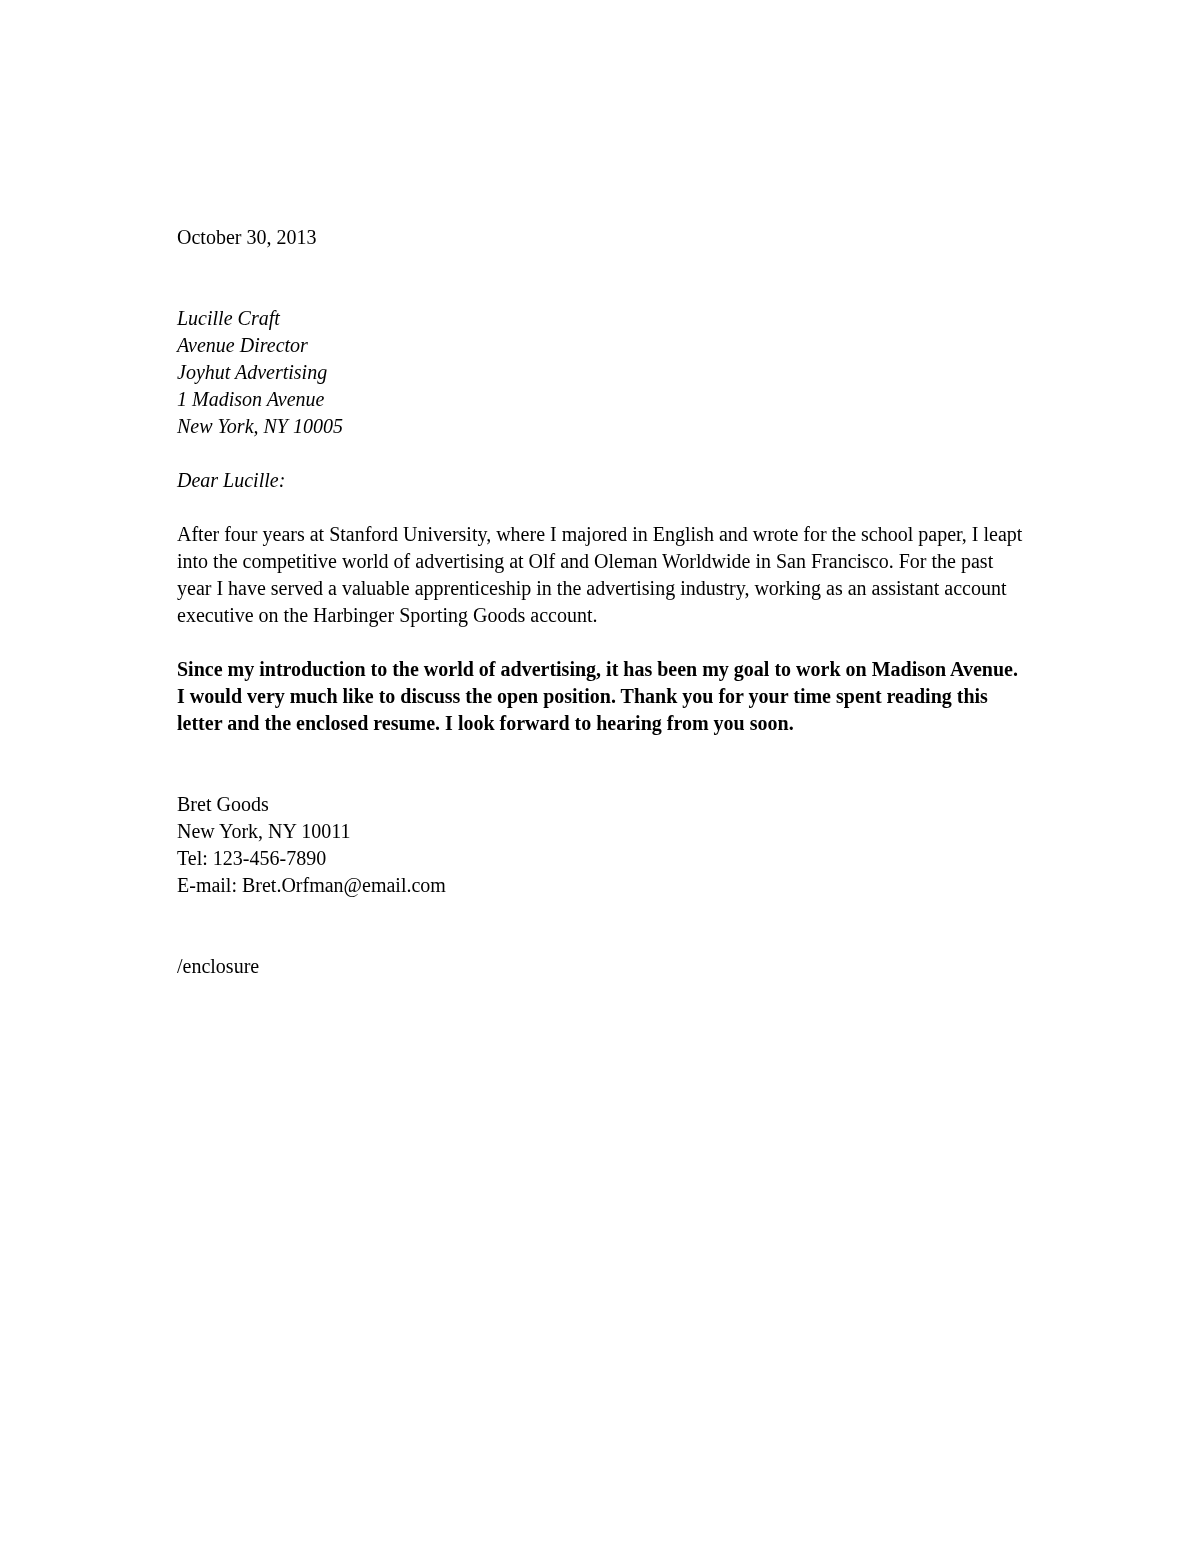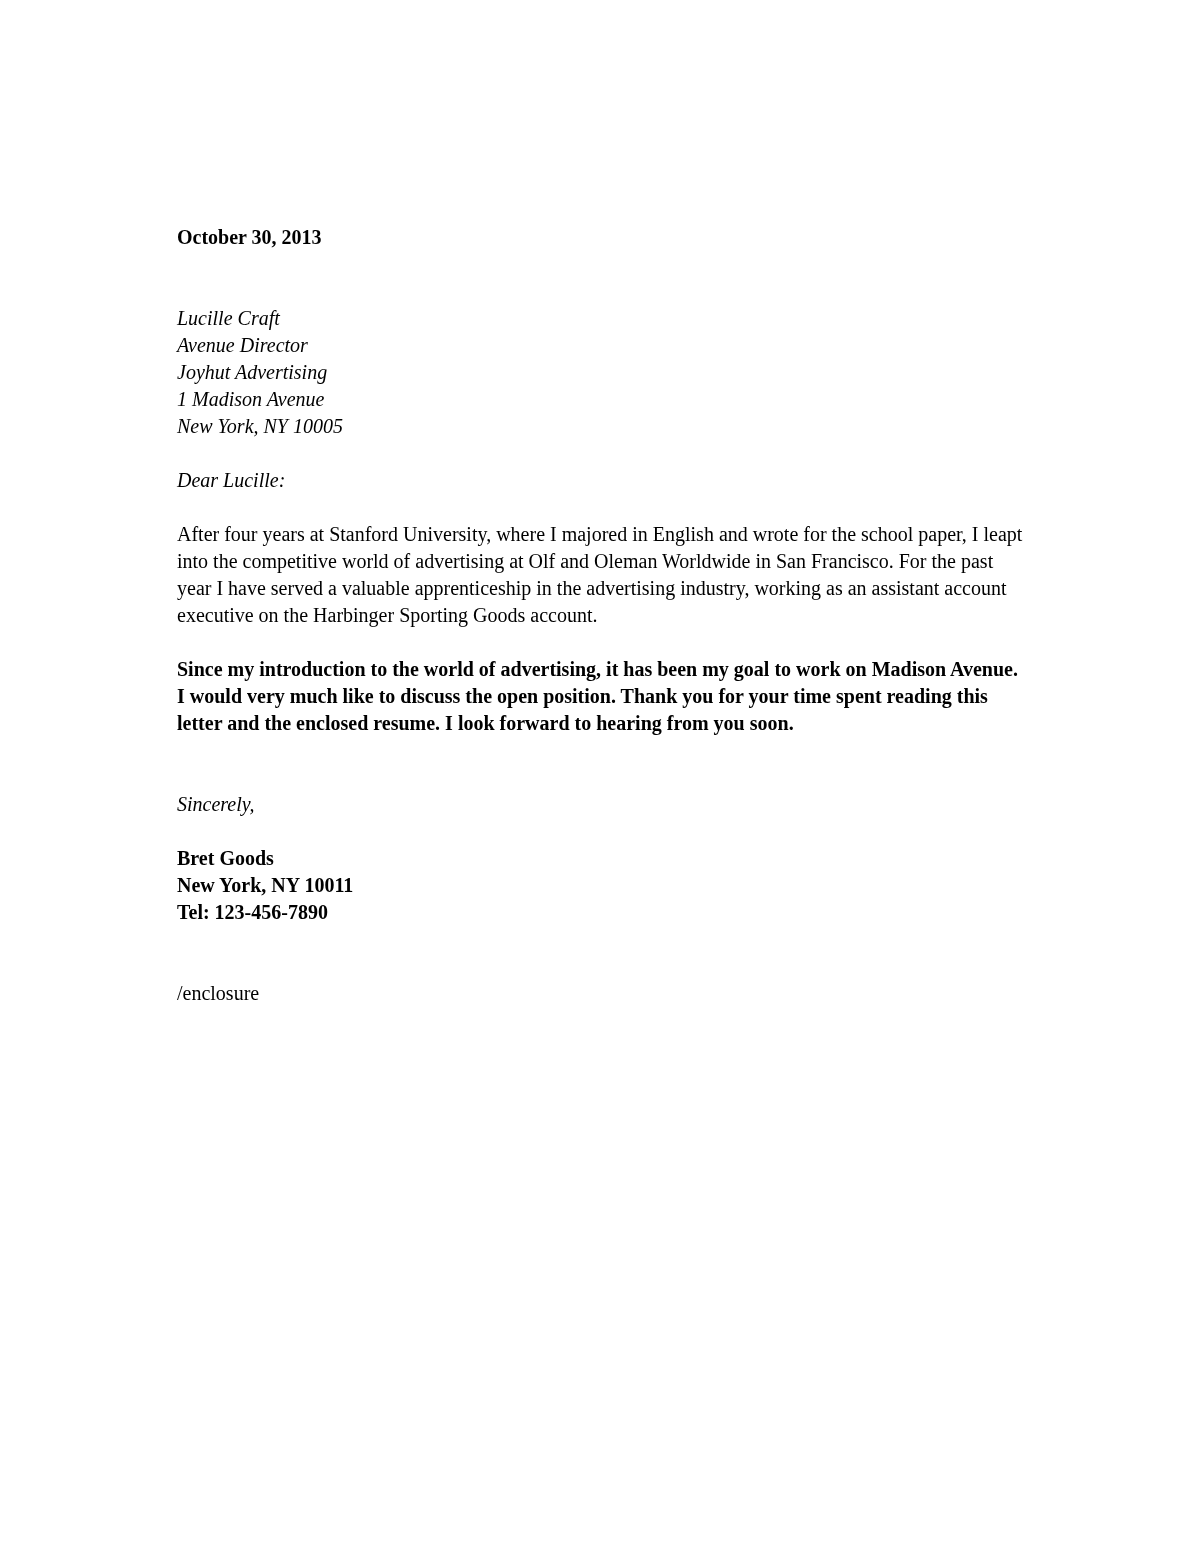--- a/index.html
+++ b/index.html
@@ -17,21 +17,21 @@
     color: #000000;
   }
   .letter-body {
     position: absolute;
     left: 177px;
     top: 224px;
     width: 846px;
   }
   .line { display: block; }
   .mb-1 { margin-bottom: 27px; font-style: italic; }  
-  .mb-2 { margin-bottom: 54px; font-weight: bold; }  
+  .mb-2 { margin-bottom: 54px; }  
   .para { margin-bottom: 27px; }
   .para-last { margin-bottom: 54px; font-weight: bold; }
 </style>
 </head>
 <body>
 
 <div class="page">
   <div class="letter-body">
 
     <span class="line mb-2">October 30, 2013</span>
@@ -45,24 +45,24 @@
     </div>
 
     <span class="line mb-1">Dear Lucille:</span>
 
 
     <p class="para">After four years at Stanford University, where I majored in English and wrote for the school paper, I leapt into the competitive world of advertising at Olf and Oleman Worldwide in San Francisco. For the past year I have served a valuable apprenticeship in the advertising industry, working as an assistant account executive on the Harbinger Sporting Goods account.</p>
 
 
     <p class="para-last">Since my introduction to the world of advertising, it has been my goal to work on Madison Avenue. I would very much like to discuss the open position. Thank you for your time spent reading this letter and the enclosed resume. I look forward to hearing from you soon.</p>
 
-    <span class="line mb-1">Sincerely,</span>
 
     <div class="mb-2">
       <span class="line">Bret Goods</span>
       <span class="line">New York, NY  10011</span>
       <span class="line">Tel: 123-456-7890</span>
+      <span class="line">E-mail: Bret.Orfman@email.com</span>
     </div>
 
     <span class="line">/enclosure</span>
 
   </div>
 </div>
 
 </body></html>

